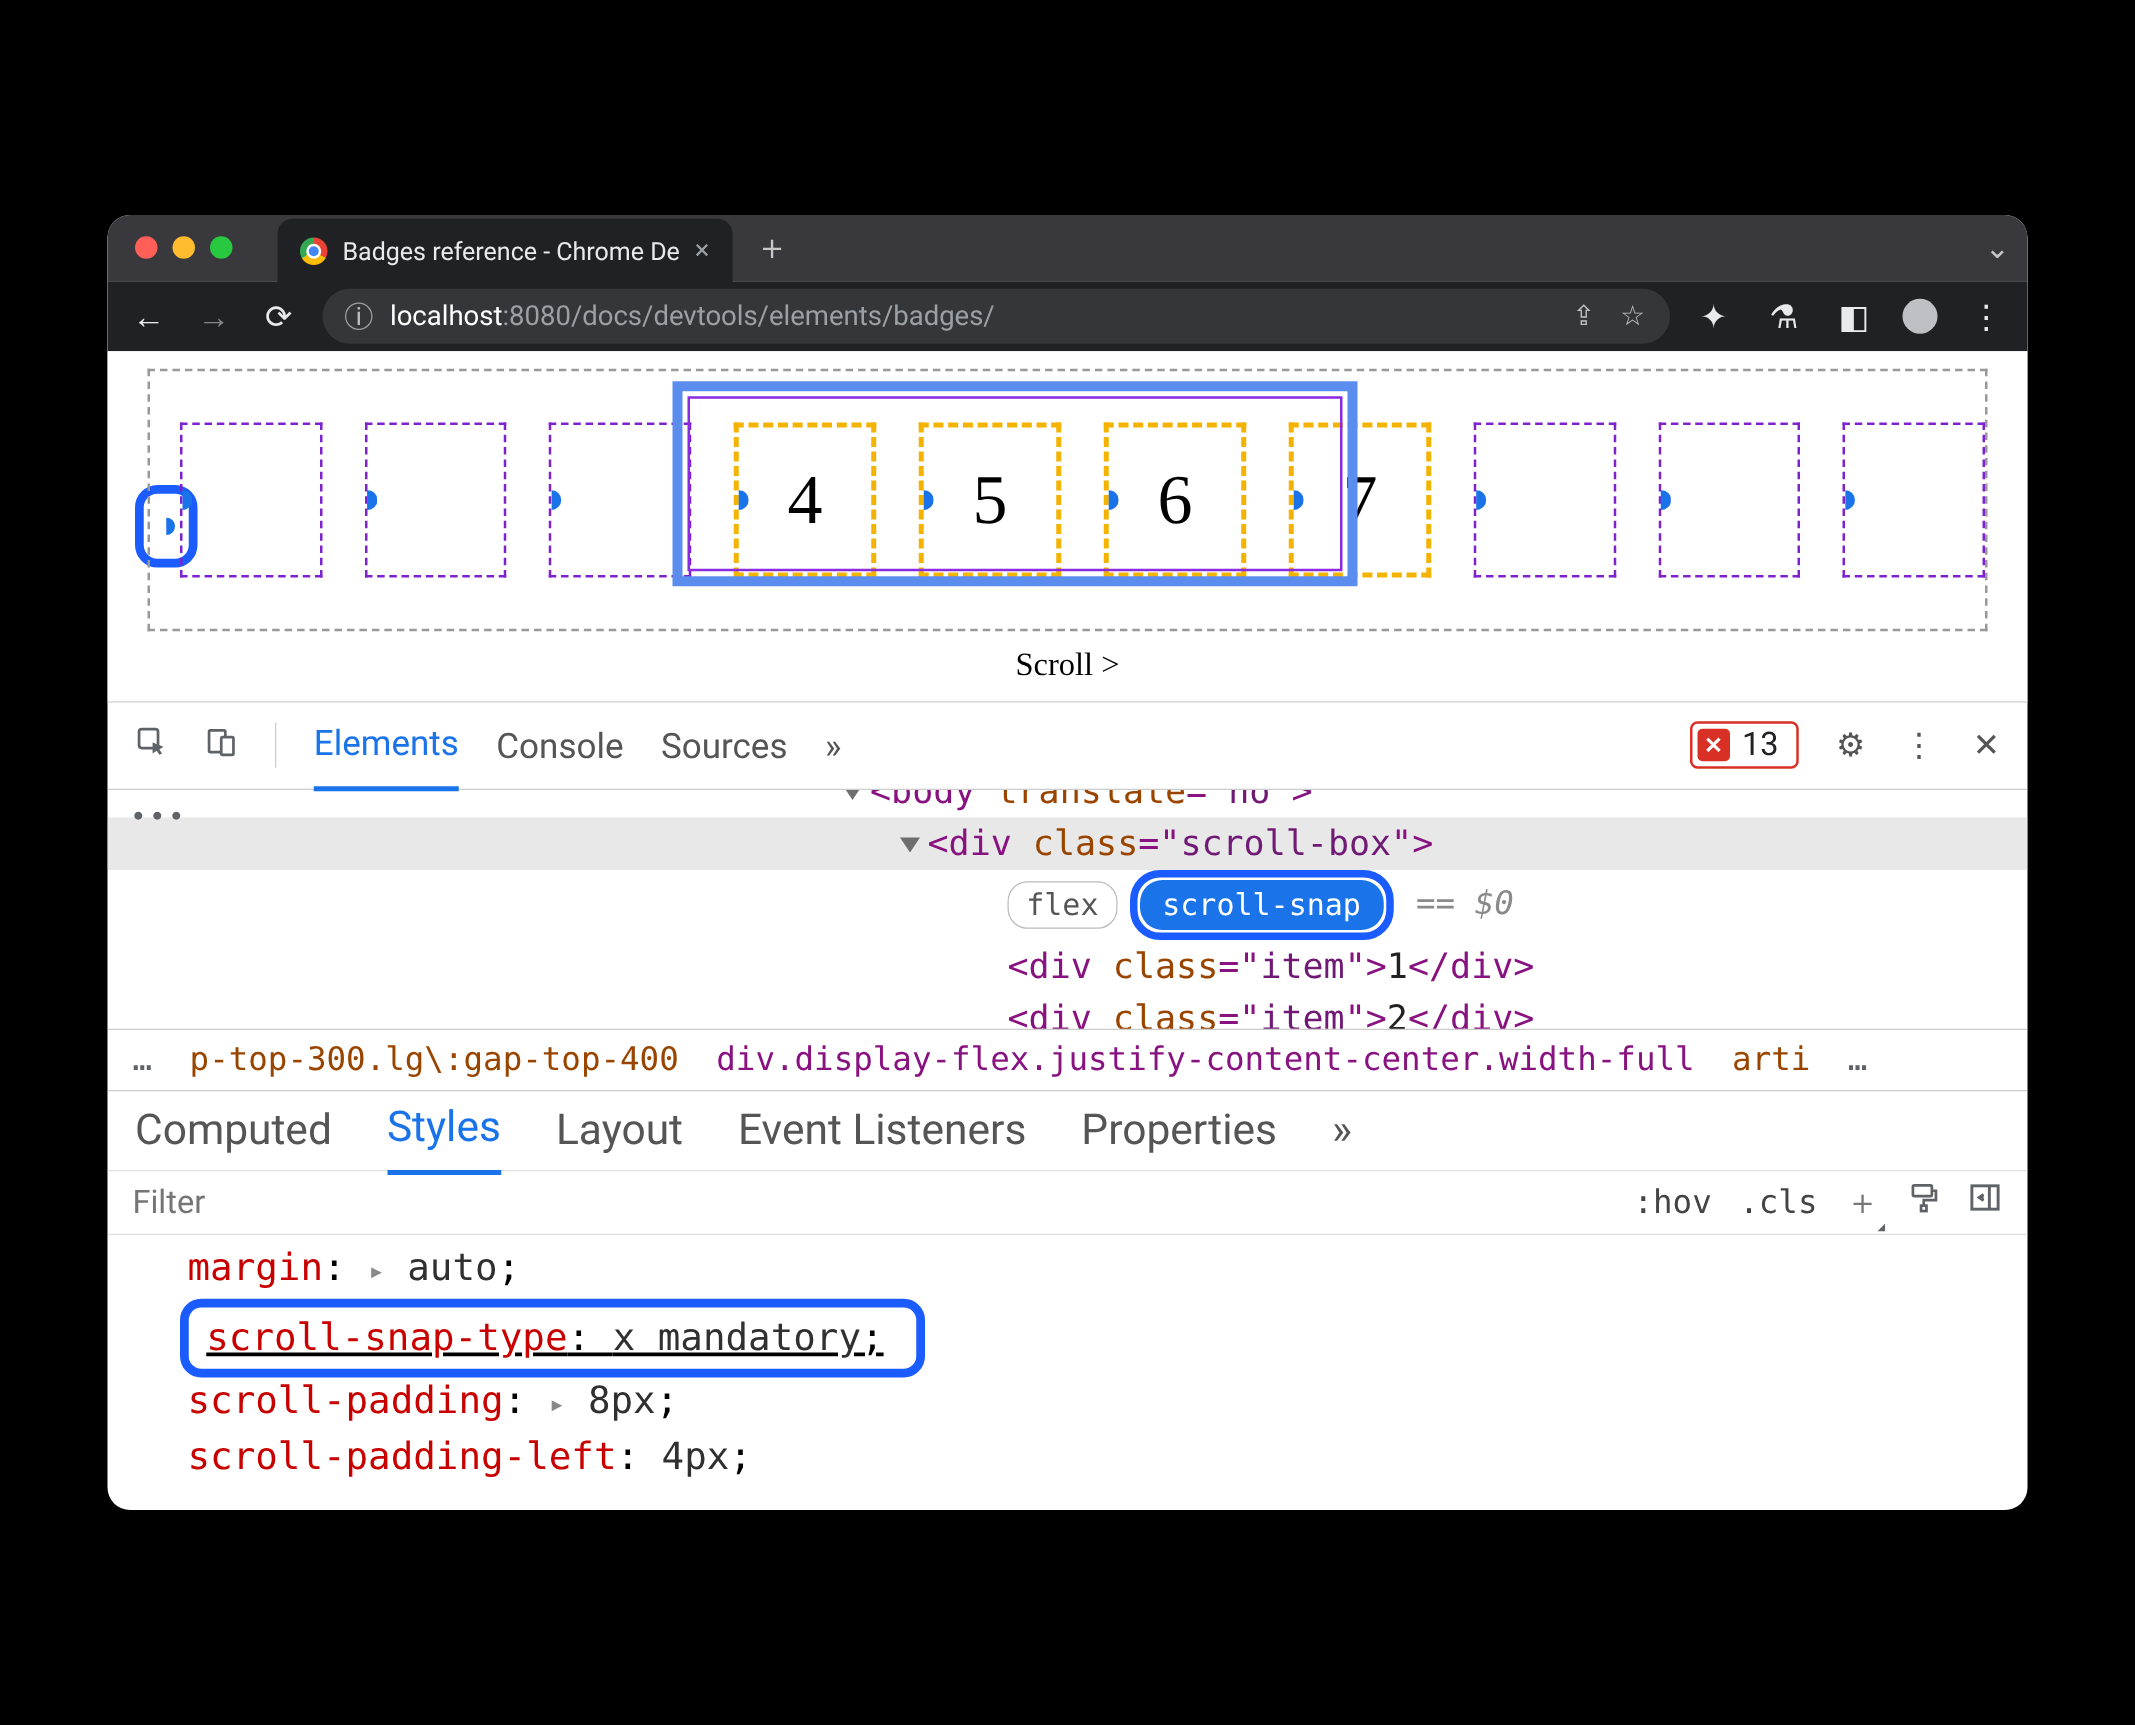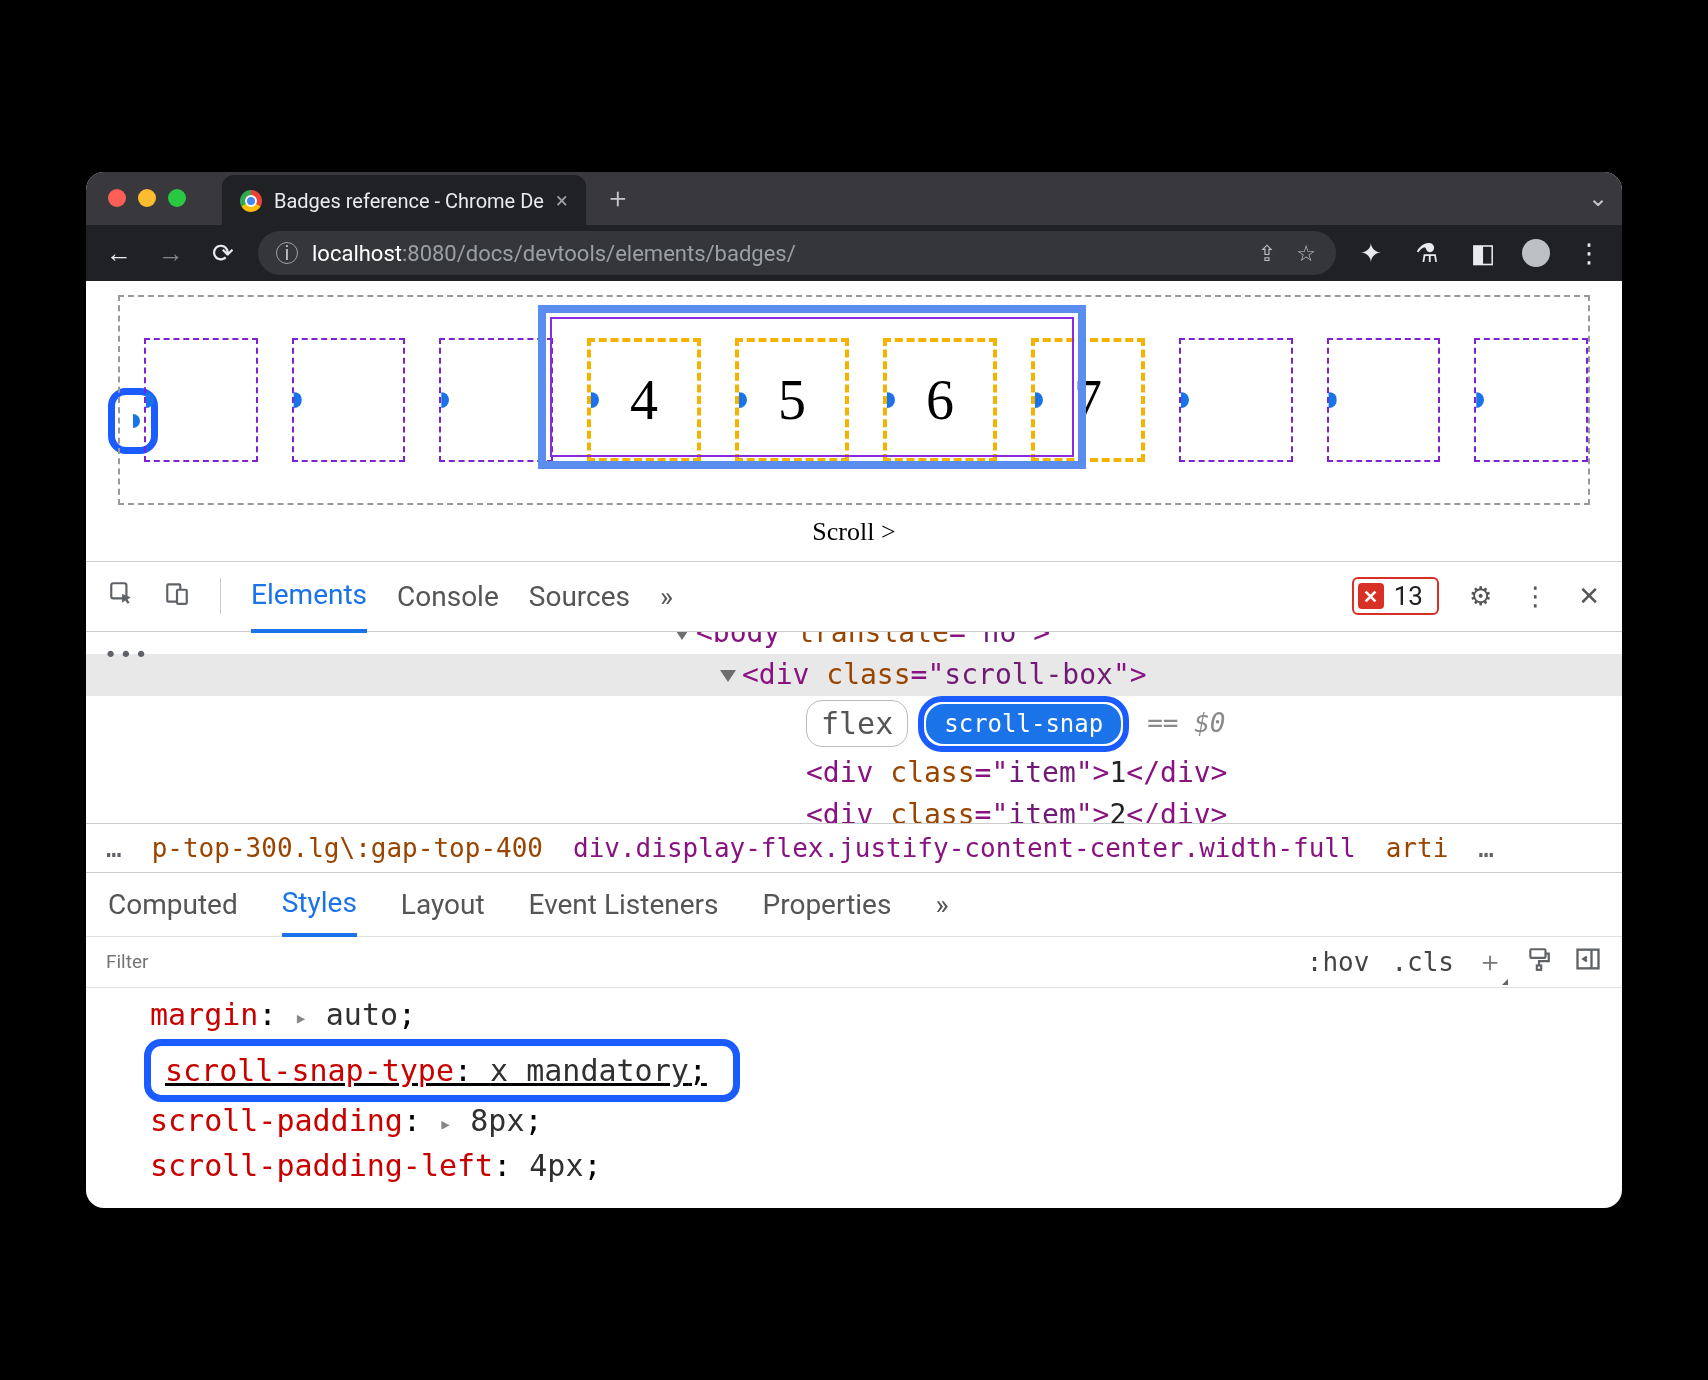--- a/index.html
+++ b/index.html
@@ -192,21 +192,21 @@
 .dom-row .attr{ color:#994500;}
 .dom-row .val{ color:#701a75;}
 .dom-row.sel{ background:#e8e8e8; padding-left:0; }
 .dom-row.sel .inner{ padding-left:660px; display:block;}
 .tri{ display:inline-block; width:0;height:0;
   border-left:8px solid transparent;border-right:8px solid transparent;
   border-top:12px solid #6e6e6e; margin-right:6px; vertical-align:2px;}
 .dots-btn{ position:absolute; margin-left:18px; margin-top:6px; color:#5f6368; letter-spacing:2px; font-size:22px;}
 .badge-row{ padding-left:720px; display:flex; align-items:center; gap:10px;}
 .flex-badge{
-  border:1px solid #bcbcbc; border-radius:16px; padding:0 14px; font-size:30px; color:#555; background:#fff;
+  border:1px solid #bcbcbc; border-radius:16px; padding:0 14px; font-size:24px; color:#555; background:#fff;
 }
 .snap-badge{
   background:#1a73e8; color:#fff; border-radius:18px; padding:2px 18px; font-size:24px;
   font-family: ui-monospace, monospace;
 }
 .snap-outline{ border:6px solid #1a5cff; border-radius:24px; padding:2px; display:inline-flex;}
 .eq0{ color:#8a8a8a; font-style:italic; margin-left:8px; font-size:26px;}
 
 
 .crumbs{
@@ -214,33 +214,33 @@
   font-family: ui-monospace, monospace; font-size:26px; color:#994500;
   border-bottom:1px solid #ccc; gap:30px;
   white-space:nowrap; overflow:hidden;
 }
 .crumbs .el{ color:#881280;}
 .crumbs .gray{ color:#5f6368;}
 
 
 .styles-tabs{
   height:64px; display:flex; align-items:center; padding:0 22px; gap:44px;
-  font-size:28px; color:#555; border-bottom:1px solid #e0e0e0;
+  font-size:34px; color:#555; border-bottom:1px solid #e0e0e0;
 }
 .styles-tabs .st{ padding:14px 0;}
 .styles-tabs .st.active{ color:#1a73e8; border-bottom:4px solid #1a73e8;}
 
 
 .filter-row{
   height:56px; display:flex; align-items:center; padding:0 20px;
   border-bottom:1px solid #e0e0e0; color:#777; font-size:26px;
   gap: 22px;
 }
 .filter-input{
-  flex:1; border:none; font-size:19px; color:#333; outline:none;
+  flex:1; border:none; font-size:26px; color:#333; outline:none;
   font-family: inherit;
 }
 .mono{ font-family: ui-monospace, monospace; color:#444;}
 .plus-ul{ font-size:28px; position:relative;}
 .plus-ul::after{content:""; position:absolute; right:-4px; bottom:-4px;
   border-left:6px solid transparent; border-bottom:6px solid #5f6368;}
 
 
 .css-block{
   font-family: ui-monospace, monospace; font-size:30px;

